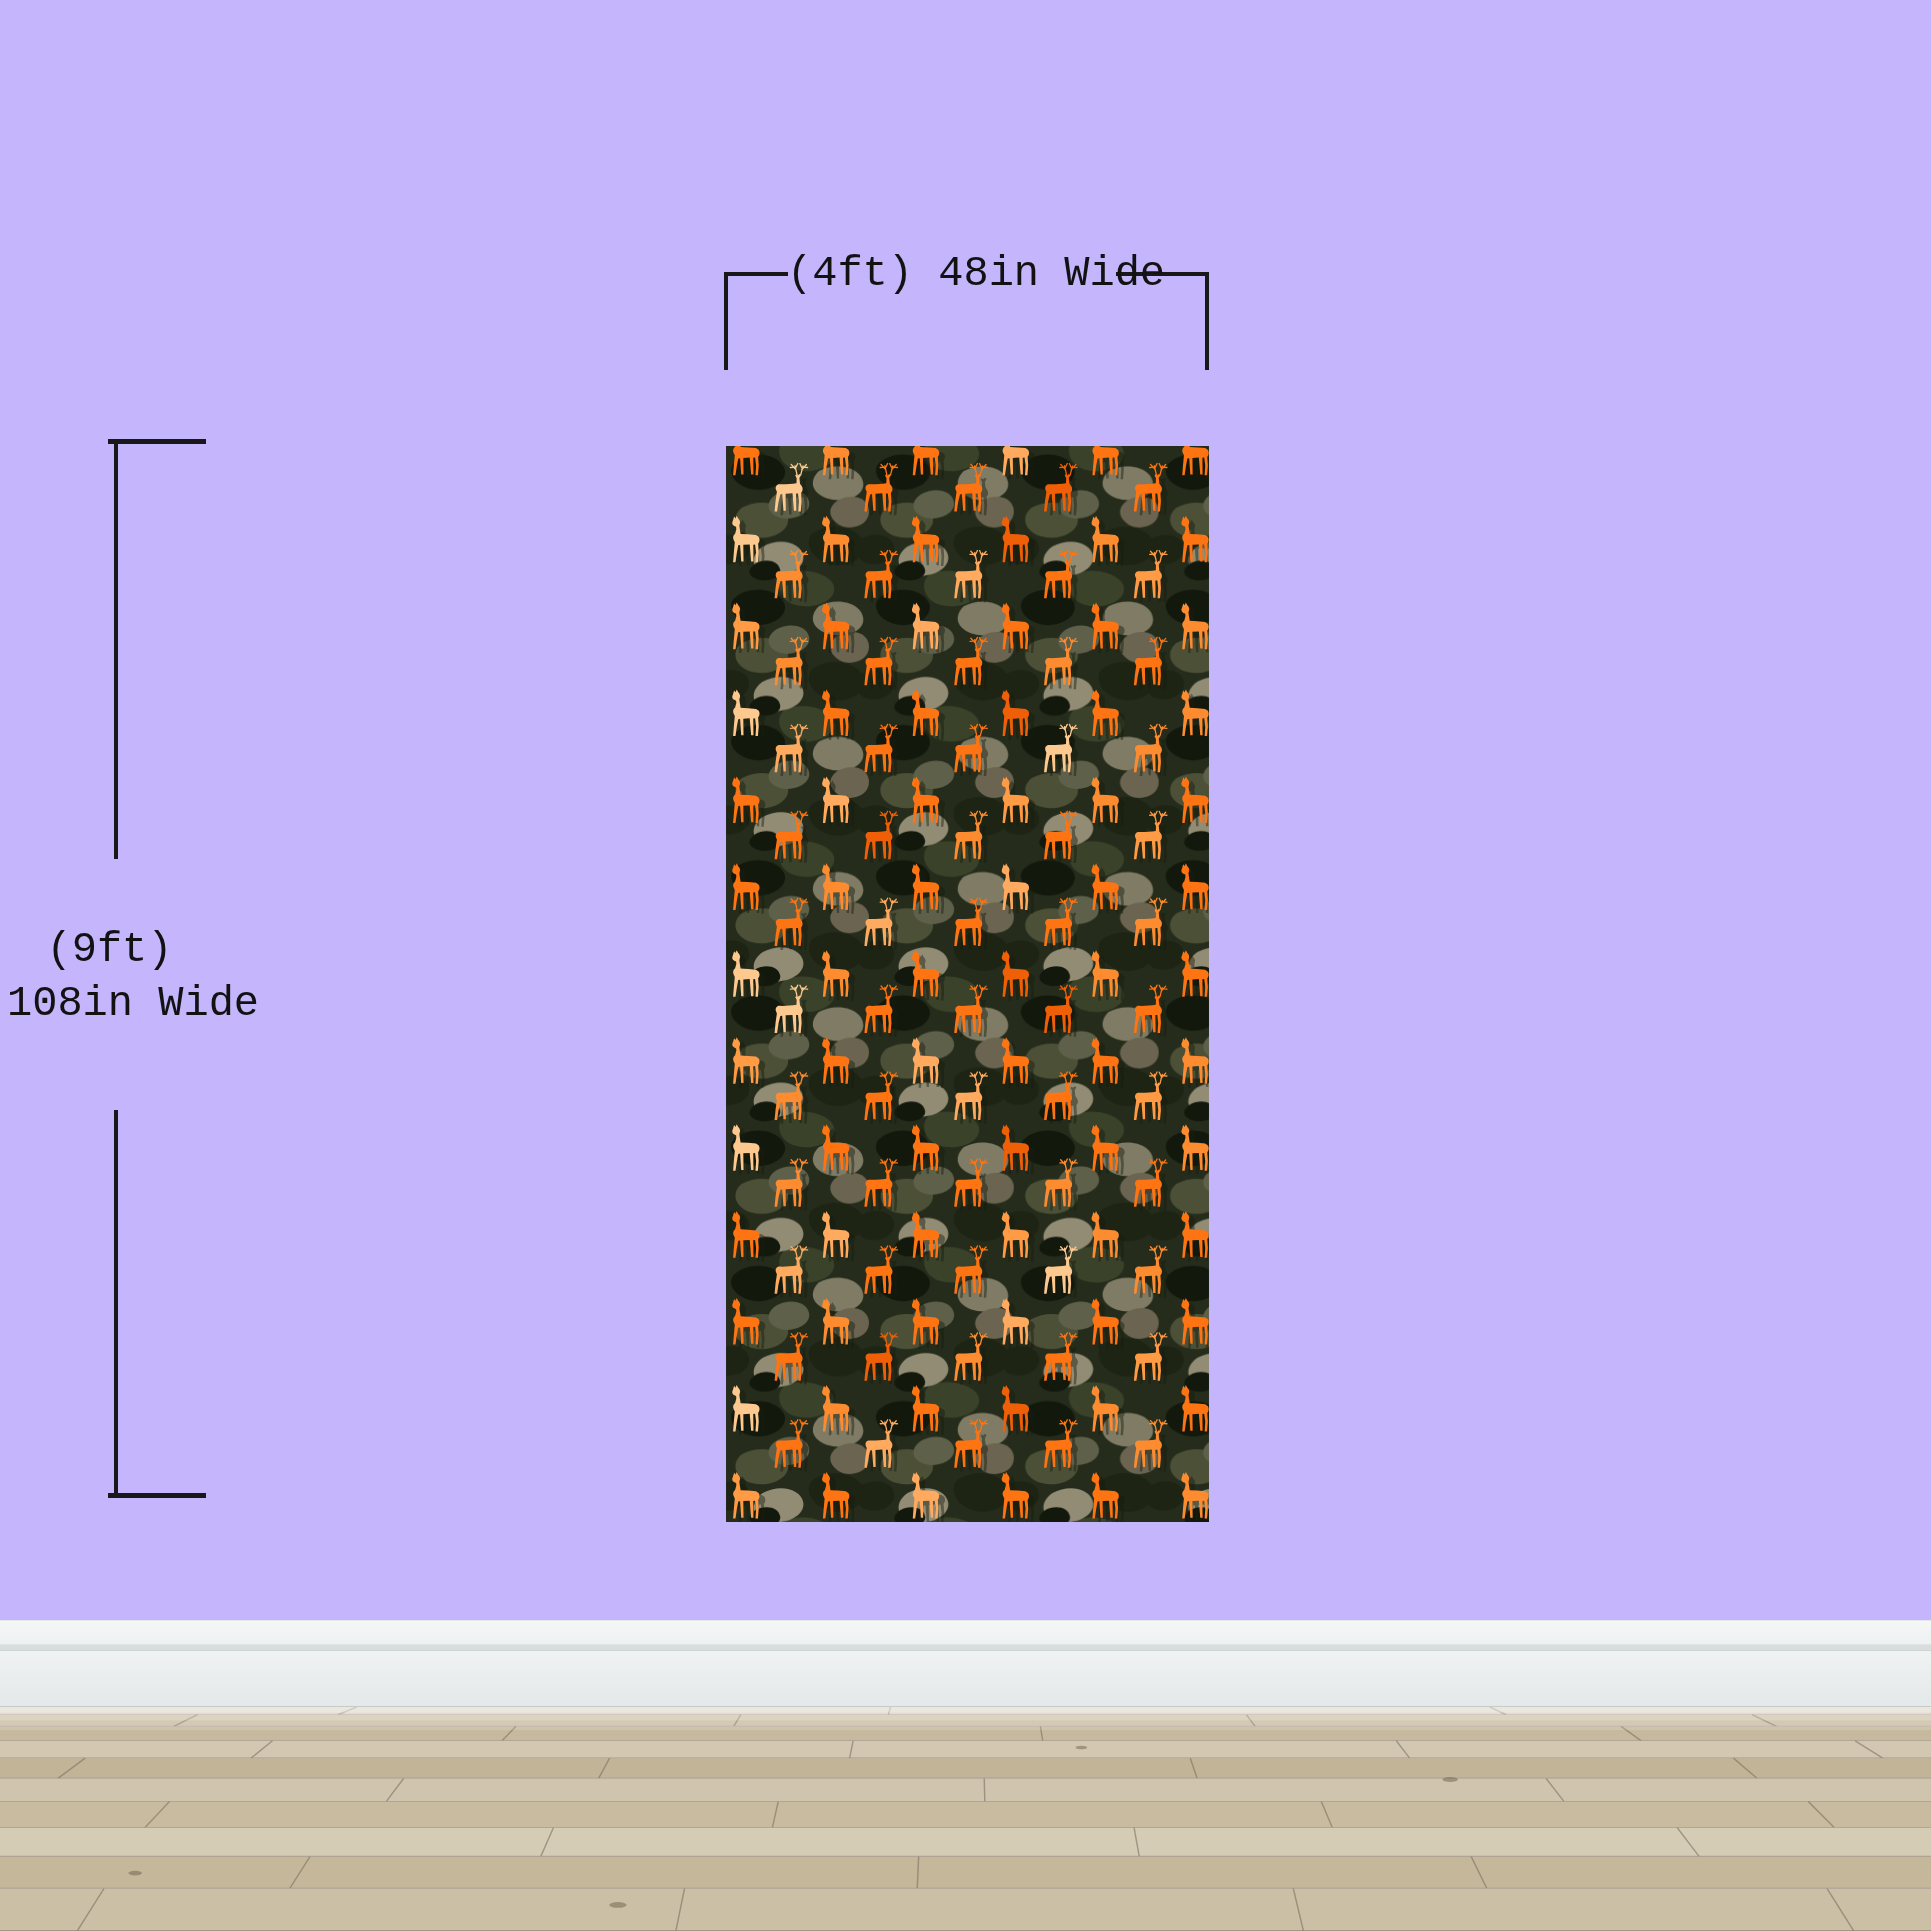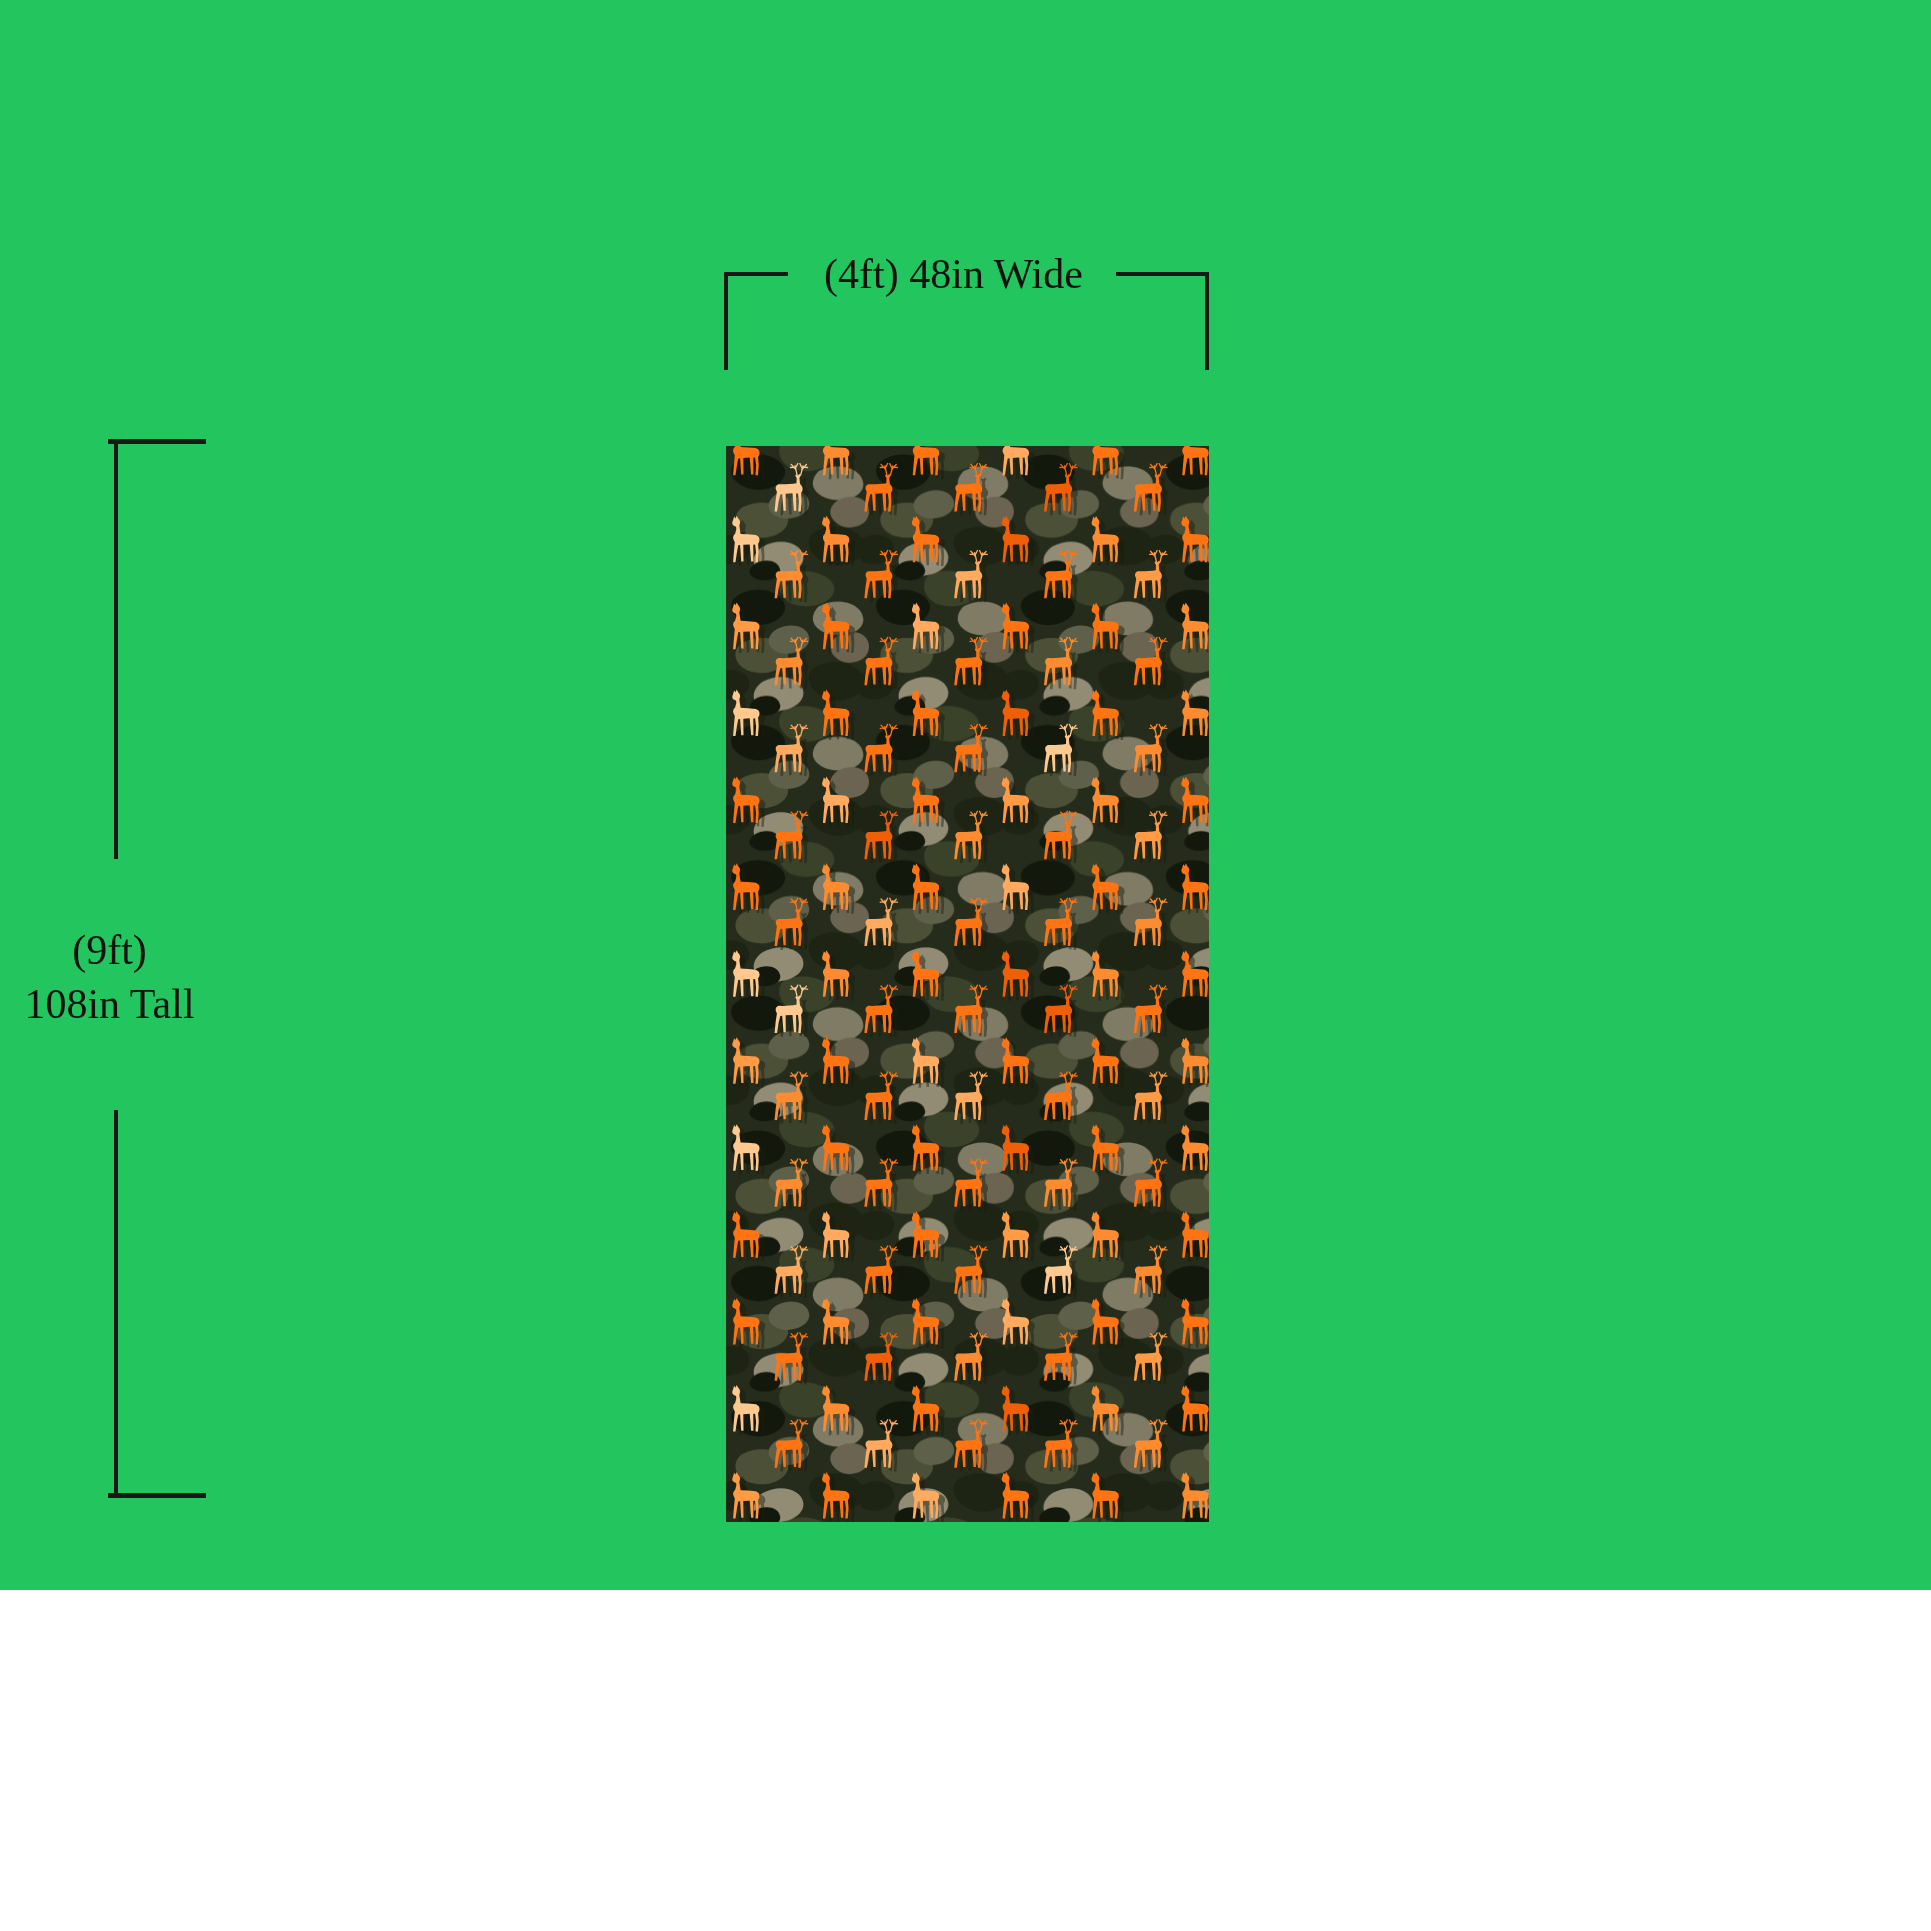--- a/index.html
+++ b/index.html
@@ -1,18 +1,18 @@
 <!DOCTYPE html>
 <html><head>
 <meta charset="utf-8">
 <style>
   html,body{margin:0;padding:0;background:#ffffff;}
   .stage{
-    position:relative;width:1931px;height:1590px;background:#22c55e;
-    overflow:hidden;font-family:Liberation Serif, serif;
+    position:relative;width:1931px;height:1931px;background:#c4b5fd;
+    overflow:hidden;font-family:Liberation Mono, monospace;
   }
   
   .dimline{position:absolute;background:#181818;}
   .wseg{top:272px;height:3.9px;}
   .seg-left{left:724px;width:64px;}
   .seg-right{left:1116px;width:93px;}
   .wtick{top:272px;width:3.9px;height:98px;}
   .wtick.tick-left{left:724px;}
   .wtick.tick-right{left:1205px;}
   .hseg{left:114px;width:3.9px;}
@@ -52,21 +52,21 @@
     <div class="dim-label width-label" style="color: rgb(18, 18, 18);">(4ft) 48in Wide</div>
   </div>
 
   <div>
     <div class="dimline hseg seg-top" style="background: rgb(24, 24, 24);"></div>
     <div class="dimline hseg seg-bottom" style="background: rgb(24, 24, 24);"></div>
     <div class="dimline htick tick-top" style="background: rgb(24, 24, 24);"></div>
     <div class="dimline htick tick-bottom" style="background: rgb(24, 24, 24);"></div>
     <div class="dim-label height-label" style="color: rgb(18, 18, 18);">
       <div>(9ft)</div>
-      <div>108in Tall</div>
+      <div>108in Wide</div>
     </div>
   </div>
 
   <svg class="panel" viewBox="0 0 500 1114" xmlns="http://www.w3.org/2000/svg">
     <defs>
       <pattern id="camo" width="150" height="140" patternUnits="userSpaceOnUse">
         <rect width="150" height="140" fill="#252c1b"></rect>
         <path d="M8,18 C22,4 52,6 60,22 C66,35 48,48 28,45 C10,42 0,28 8,18 Z" fill="#13180d"></path>
         <path d="M88,92 C104,78 134,82 142,98 C148,112 132,126 110,123 C92,120 80,104 88,92 Z" fill="#1d2413"></path>
         <path id="camoTopBlob" d="M62,-8 C84,-16 112,-6 112,8 C112,22 88,30 70,24 C54,18 50,0 62,-8 Z" fill="#3a422a"></path>

